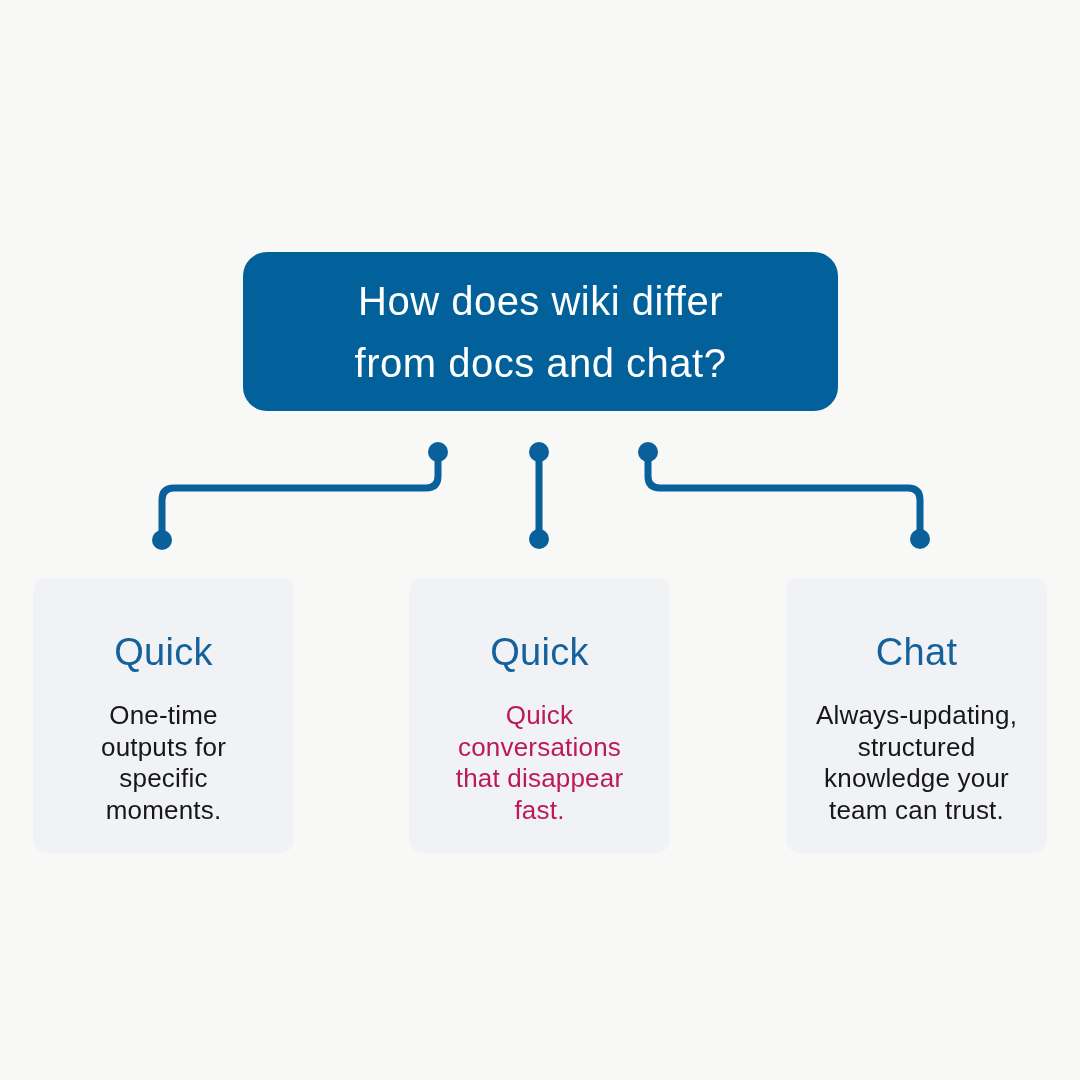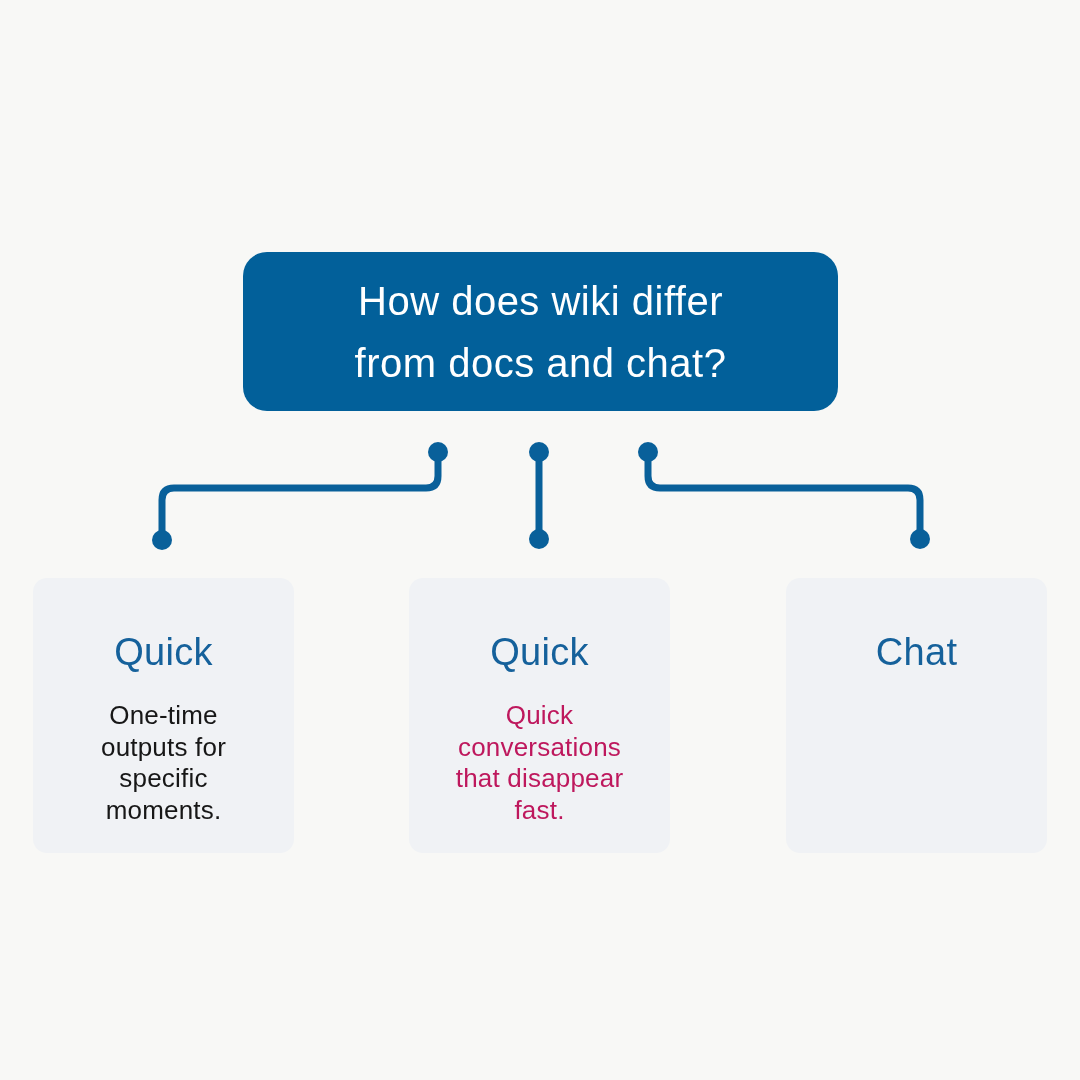--- a/index.html
+++ b/index.html
@@ -129,15 +129,19 @@
   <div class="card card-chat" style="background: rgb(240, 242, 245);">
     <div class="card-title" style="color: rgb(21, 97, 155);">Quick</div>
     <div class="card-body" style="color: #be185d;">Quick
 conversations
 that disappear
 fast.</div>
   </div>
 
   <div class="card card-wiki" style="background: rgb(240, 242, 245);">
     <div class="card-title" style="color: rgb(21, 97, 155);">Chat</div>
+    <div class="card-body" style="color: rgb(23, 23, 23);">Always-updating,
+structured
+knowledge your
+team can trust.</div>
   </div>
 
 </div>
 
 </body></html>

